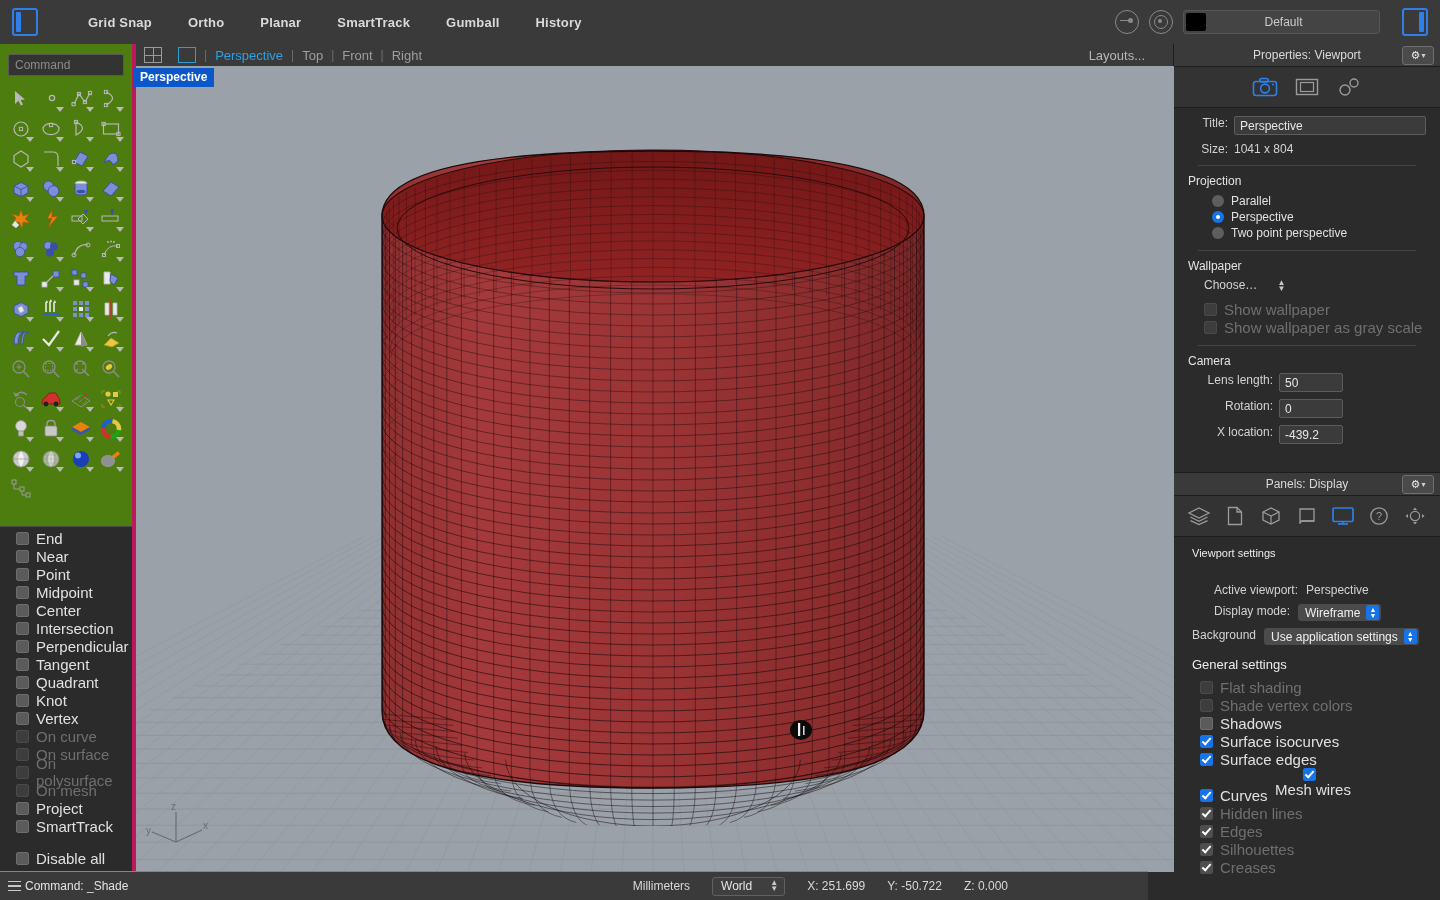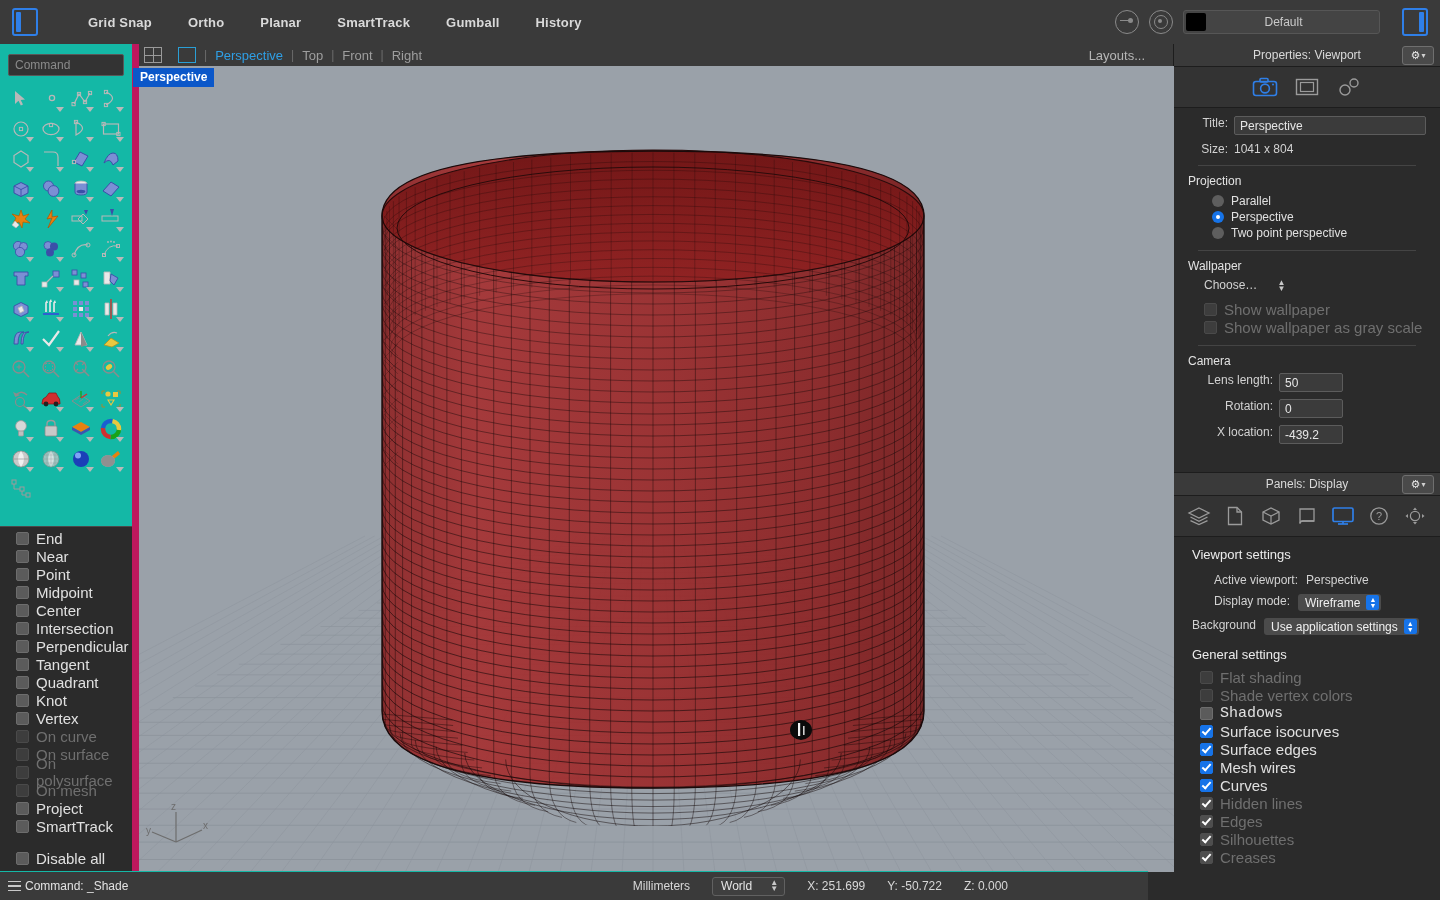--- a/index.html
+++ b/index.html
@@ -47,22 +47,22 @@
   .vb-div{width:1px;height:22px;background:#1d1d1d;}
 
   
   .viewport{position:absolute;left:132px;top:66px;width:1042px;height:806px;background:#9aa1a9;overflow:hidden;}
   .vp-label{position:absolute;left:1px;top:2px;background:#0b57c9;color:#fff;font-size:12px;
             font-weight:bold;padding:2px 7px 3px 7px;z-index:5;}
   .vp-svg{position:absolute;left:0;top:0;}
   .axis-gizmo{position:absolute;left:12px;bottom:18px;width:70px;height:56px;}
 
   
-  .leftpanel{position:absolute;left:0;top:44px;width:132px;height:828px;background:#14b8a6;
-             border-right:7px solid #be185d;}
+  .leftpanel{position:absolute;left:0;top:44px;width:132px;height:828px;background:#4d7c0f;
+             border-right:4px solid #be185d;}
   .cmd-input{margin:10px 8px 0 8px;height:20px;background:#333;border:1px solid #585858;border-radius:2px;
              display:flex;align-items:center;padding-left:6px;color:#8b8b8b;font-size:12px;}
   .toolgrid{margin-top:8px;display:grid;grid-template-columns:repeat(4,30px);
             grid-auto-rows:30px;justify-content:center;gap:0;}
   .toolcell{width:30px;height:30px;position:relative;display:flex;align-items:center;justify-content:center;}
   .toolcell svg{display:block;}
   .tri{position:absolute;right:2px;bottom:2px;width:0;height:0;
        border-left:4px solid transparent;border-right:4px solid transparent;border-top:5px solid #b9b9b9;}
 
   
@@ -1128,21 +1128,21 @@
         </div>
         <div class="picon">
           <svg width="22" height="20" viewBox="0 0 22 20">
               <circle cx="11" cy="10" r="4.6" fill="none" stroke="#9b9b9b" stroke-width="1.2"></circle>
               <path d="M11 1.5 L13 4 H9 Z M11 18.5 L9 16 H13 Z M1.5 10 L4 8 V12 Z M20.5 10 L18 12 V8 Z" fill="#9b9b9b"></path>
             </svg>
         </div>
       </div>
 
       <div style="padding:10px 14px 0 18px;">
-        <div style="font-size:13px;color:#ececec;margin-bottom:11px;">Viewport settings</div>
+        <div style="font-size:11px;color:#ececec;margin-bottom:24px;">Viewport settings</div>
 
         <div class="row" style="justify-content:flex-start;padding-left:22px;">
           <span class="lbl" style="margin-right:8px;">Active viewport:</span>
           <span class="lbl">Perspective</span>
         </div>
 
         <div class="row" style="padding-left:22px;">
           <span class="lbl" style="margin-right:8px;">Display mode:</span>
           <span class="sel-box">
             <span>Wireframe</span>
@@ -1167,33 +1167,33 @@
         <div style="font-size:13px;color:#ececec;margin:12px 0 6px 0;">General settings</div>
         <div id="gensettings">
             <div class="chk-row" style="padding-left: 8px;">
               <span class="cb dim"></span>
               <span class="osnap-lbl dim">Flat shading</span>
             </div>
             <div class="chk-row" style="padding-left: 8px;">
               <span class="cb dim"></span>
               <span class="osnap-lbl dim">Shade vertex colors</span>
             </div>
-            <div class="chk-row" style="padding-left: 8px; font-family: Liberation Mono, monospace;">
+            <div class="chk-row" style="padding-left: 8px;">
               <span class="cb"></span>
               <span class="osnap-lbl">Shadows</span>
             </div>
             <div class="chk-row" style="padding-left: 8px;">
               <span class="cb on"></span>
               <span class="osnap-lbl">Surface isocurves</span>
             </div>
             <div class="chk-row" style="padding-left: 8px;">
               <span class="cb on"></span>
               <span class="osnap-lbl">Surface edges</span>
             </div>
-            <div class="chk-row" style="padding-left: 8px;">
+            <div class="chk-row" style="padding-left: 8px; flex-direction: column;">
               <span class="cb on"></span>
               <span class="osnap-lbl">Mesh wires</span>
             </div>
             <div class="chk-row" style="padding-left: 8px;">
               <span class="cb on"></span>
               <span class="osnap-lbl">Curves</span>
             </div>
             <div class="chk-row" style="padding-left: 8px;">
               <span class="cb on dim"></span>
               <span class="osnap-lbl dim">Hidden lines</span>

